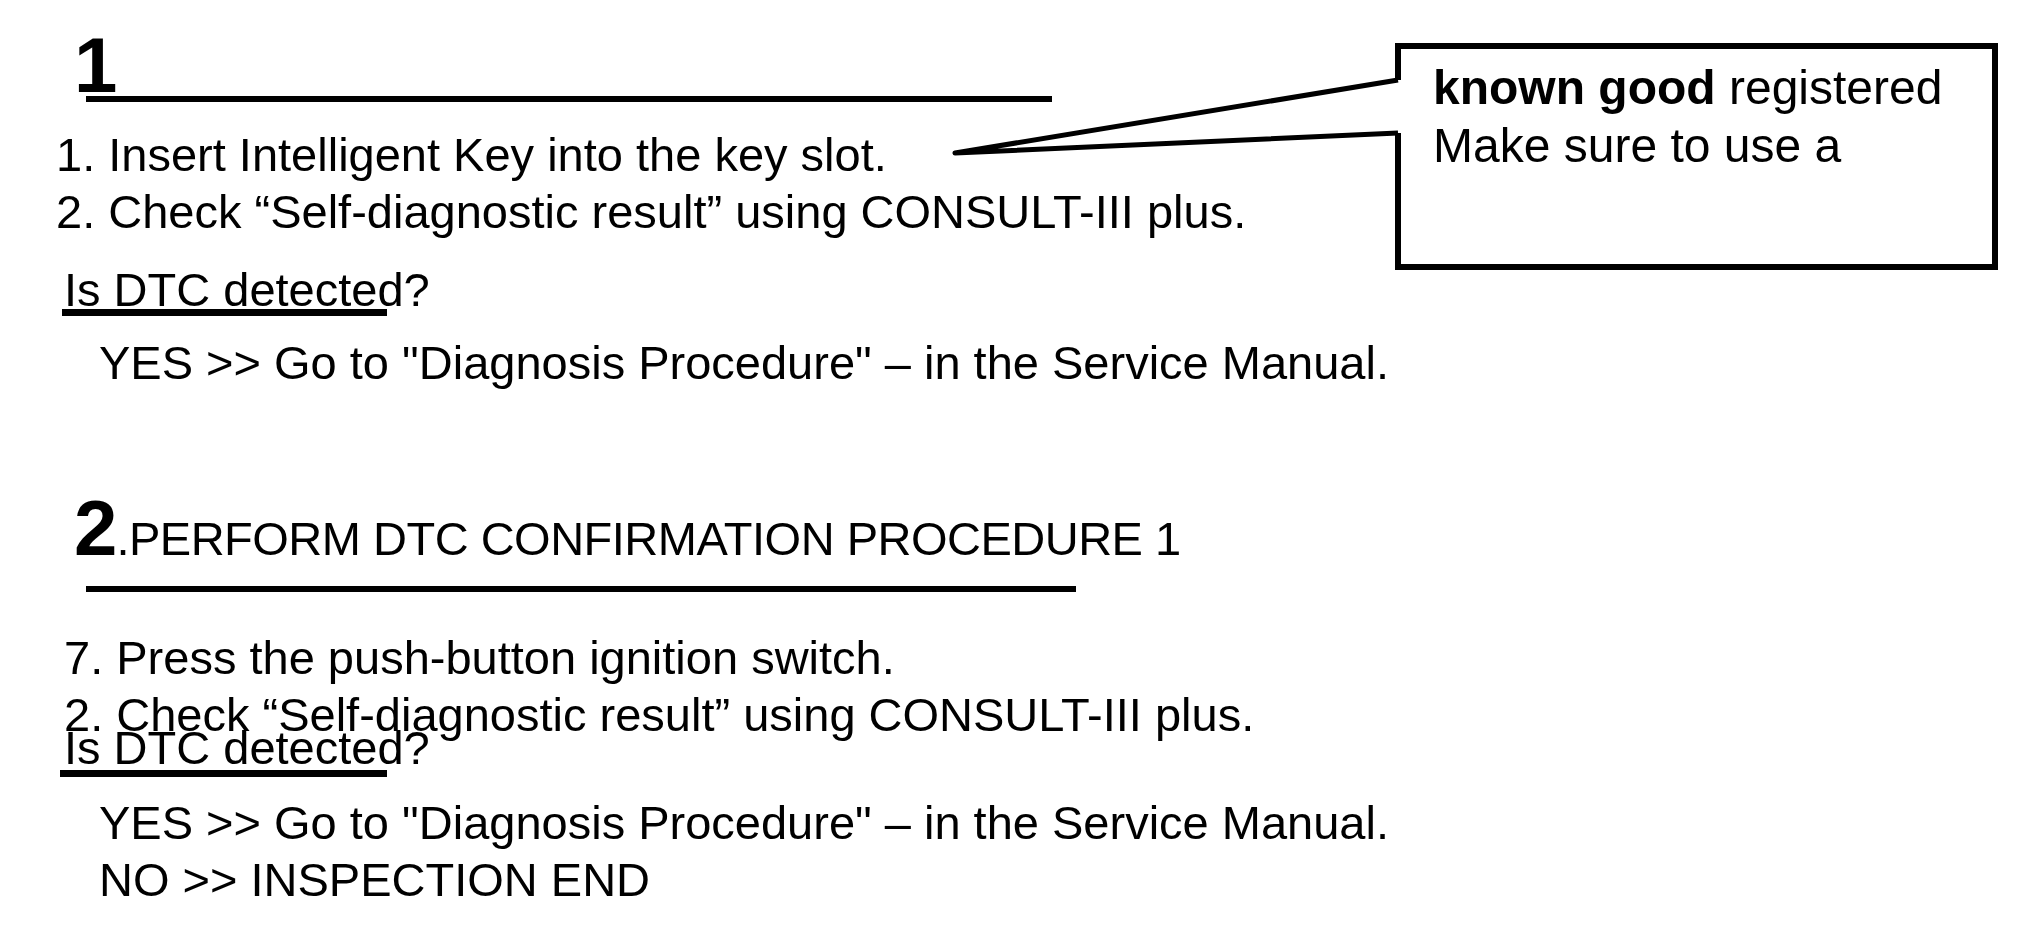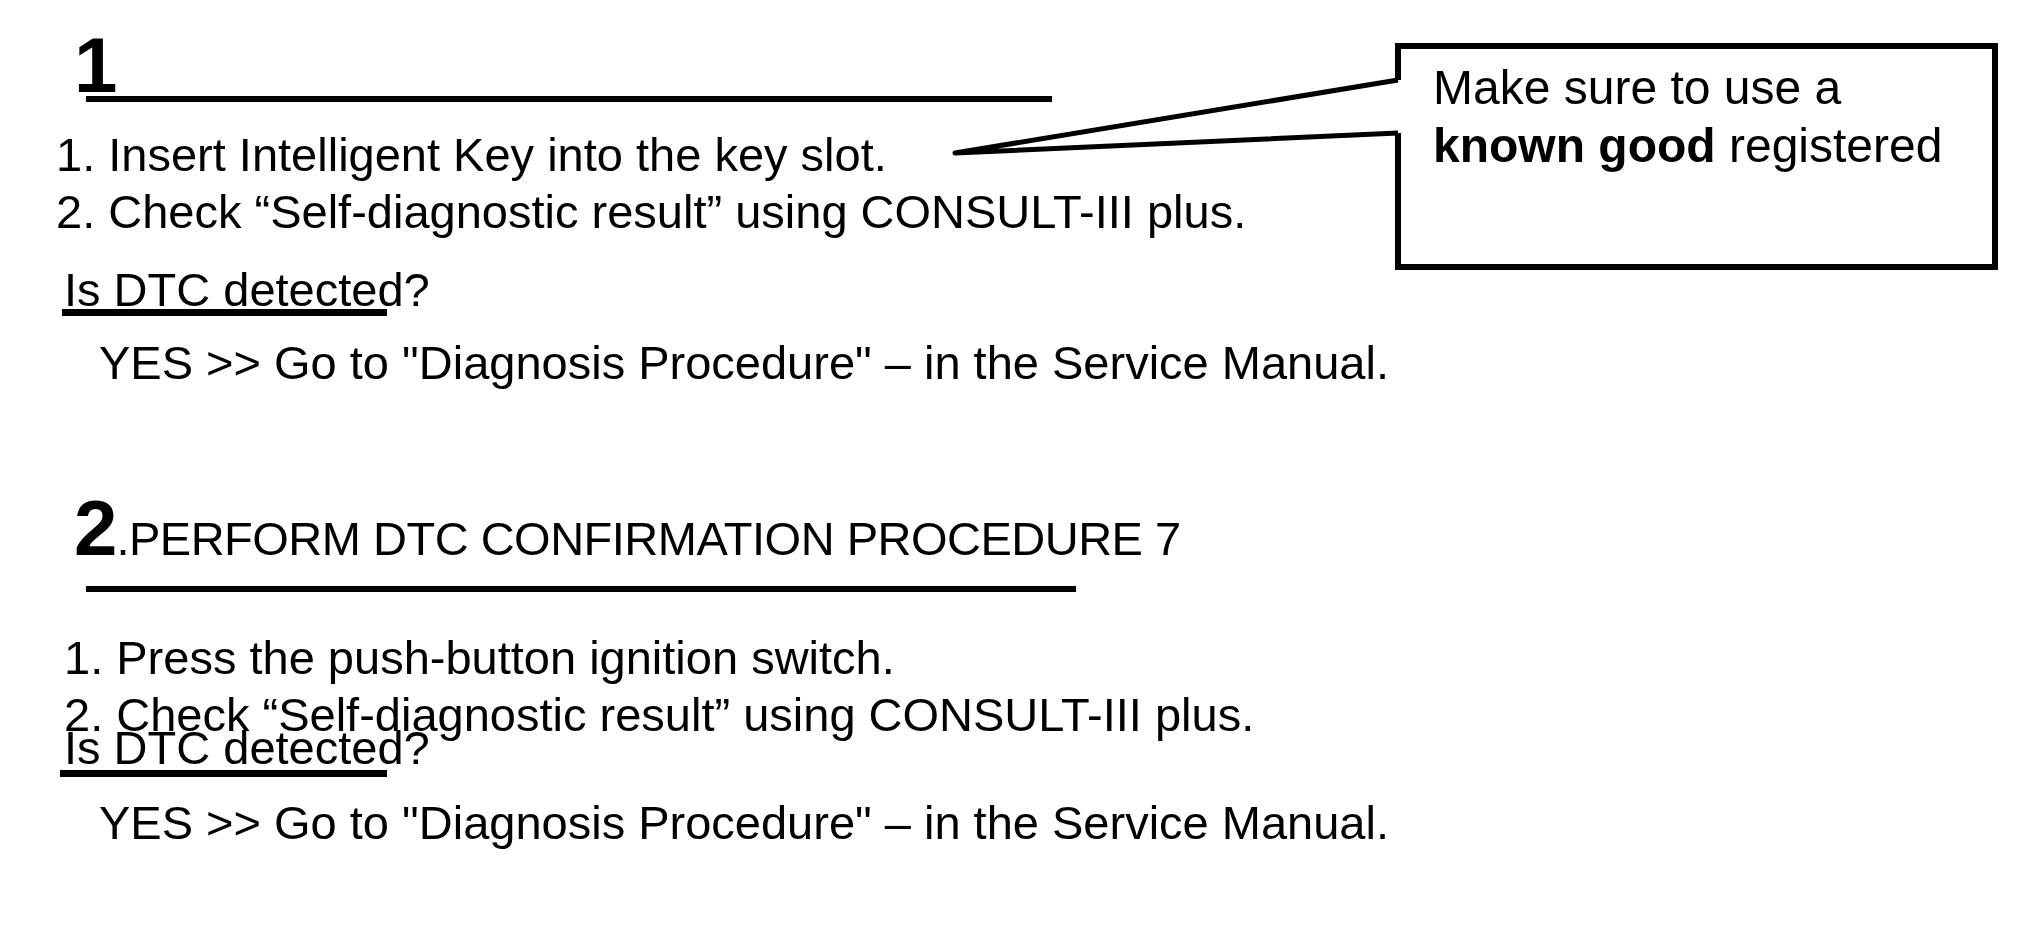--- a/index.html
+++ b/index.html
@@ -41,41 +41,42 @@
 
   <div class="abs body-line" style="left:64px;top:261px;">Is DTC detected?</div>
   <div class="abs rule" style="left:62px;top:309px;width:325px;height:7px;"></div>
 
   <div class="abs" style="left:99px;top:334px;">
     <div class="body-line">YES &gt;&gt; Go to "Diagnosis Procedure" – in the Service Manual.</div>
   </div>
 
   <div class="abs h-row" style="left:74px;top:489px;">
     <span class="h-num">2</span>
-      <span class="h-title">.PERFORM DTC CONFIRMATION PROCEDURE 7</span>
+      <span class="h-title">.PERFORM DTC CONFIRMATION PROCEDURE 1</span>
   </div>
   <div class="abs rule" style="left:86px;top:586px;width:990px;height:6px;"></div>
 
   <div class="abs" style="left:64px;top:629px;">
-    <div class="body-line">1. Press the push-button ignition switch.</div>
+    <div class="body-line">7. Press the push-button ignition switch.</div>
     <div class="body-line">2. Check “Self-diagnostic result” using CONSULT-III plus.</div>
   </div>
 
   <div class="abs body-line" style="left:64px;top:719px;">Is DTC detected?</div>
   <div class="abs rule" style="left:60px;top:770px;width:327px;height:7px;"></div>
 
   <div class="abs" style="left:99px;top:794px;">
     <div class="body-line">YES &gt;&gt; Go to "Diagnosis Procedure" – in the Service Manual.</div>
+    <div class="body-line">NO &gt;&gt; INSPECTION END</div>
   </div>
 
   <svg class="overlay" width="2033" height="937" viewBox="0 0 2033 937" aria-hidden="true">
 
     <path d="M1398,80 L1398,46 L1995,46 L1995,267 L1398,267 L1398,133" fill="none" stroke="#000" stroke-width="6"></path>
 
     <path d="M1398,80 L955,153 L1398,133" fill="none" stroke="#000" stroke-width="5" stroke-linejoin="round"></path>
   </svg>
 
   <div class="abs callout-text" style="left:1433px;top:59px;width:550px;">
+    <div><span class="b">known good</span><span> registered</span></div>
     <div><span>Make sure to use a</span></div>
-    <div><span class="b">known good</span><span> registered</span></div>
   </div>
 
 </div>
 
 </body></html>

